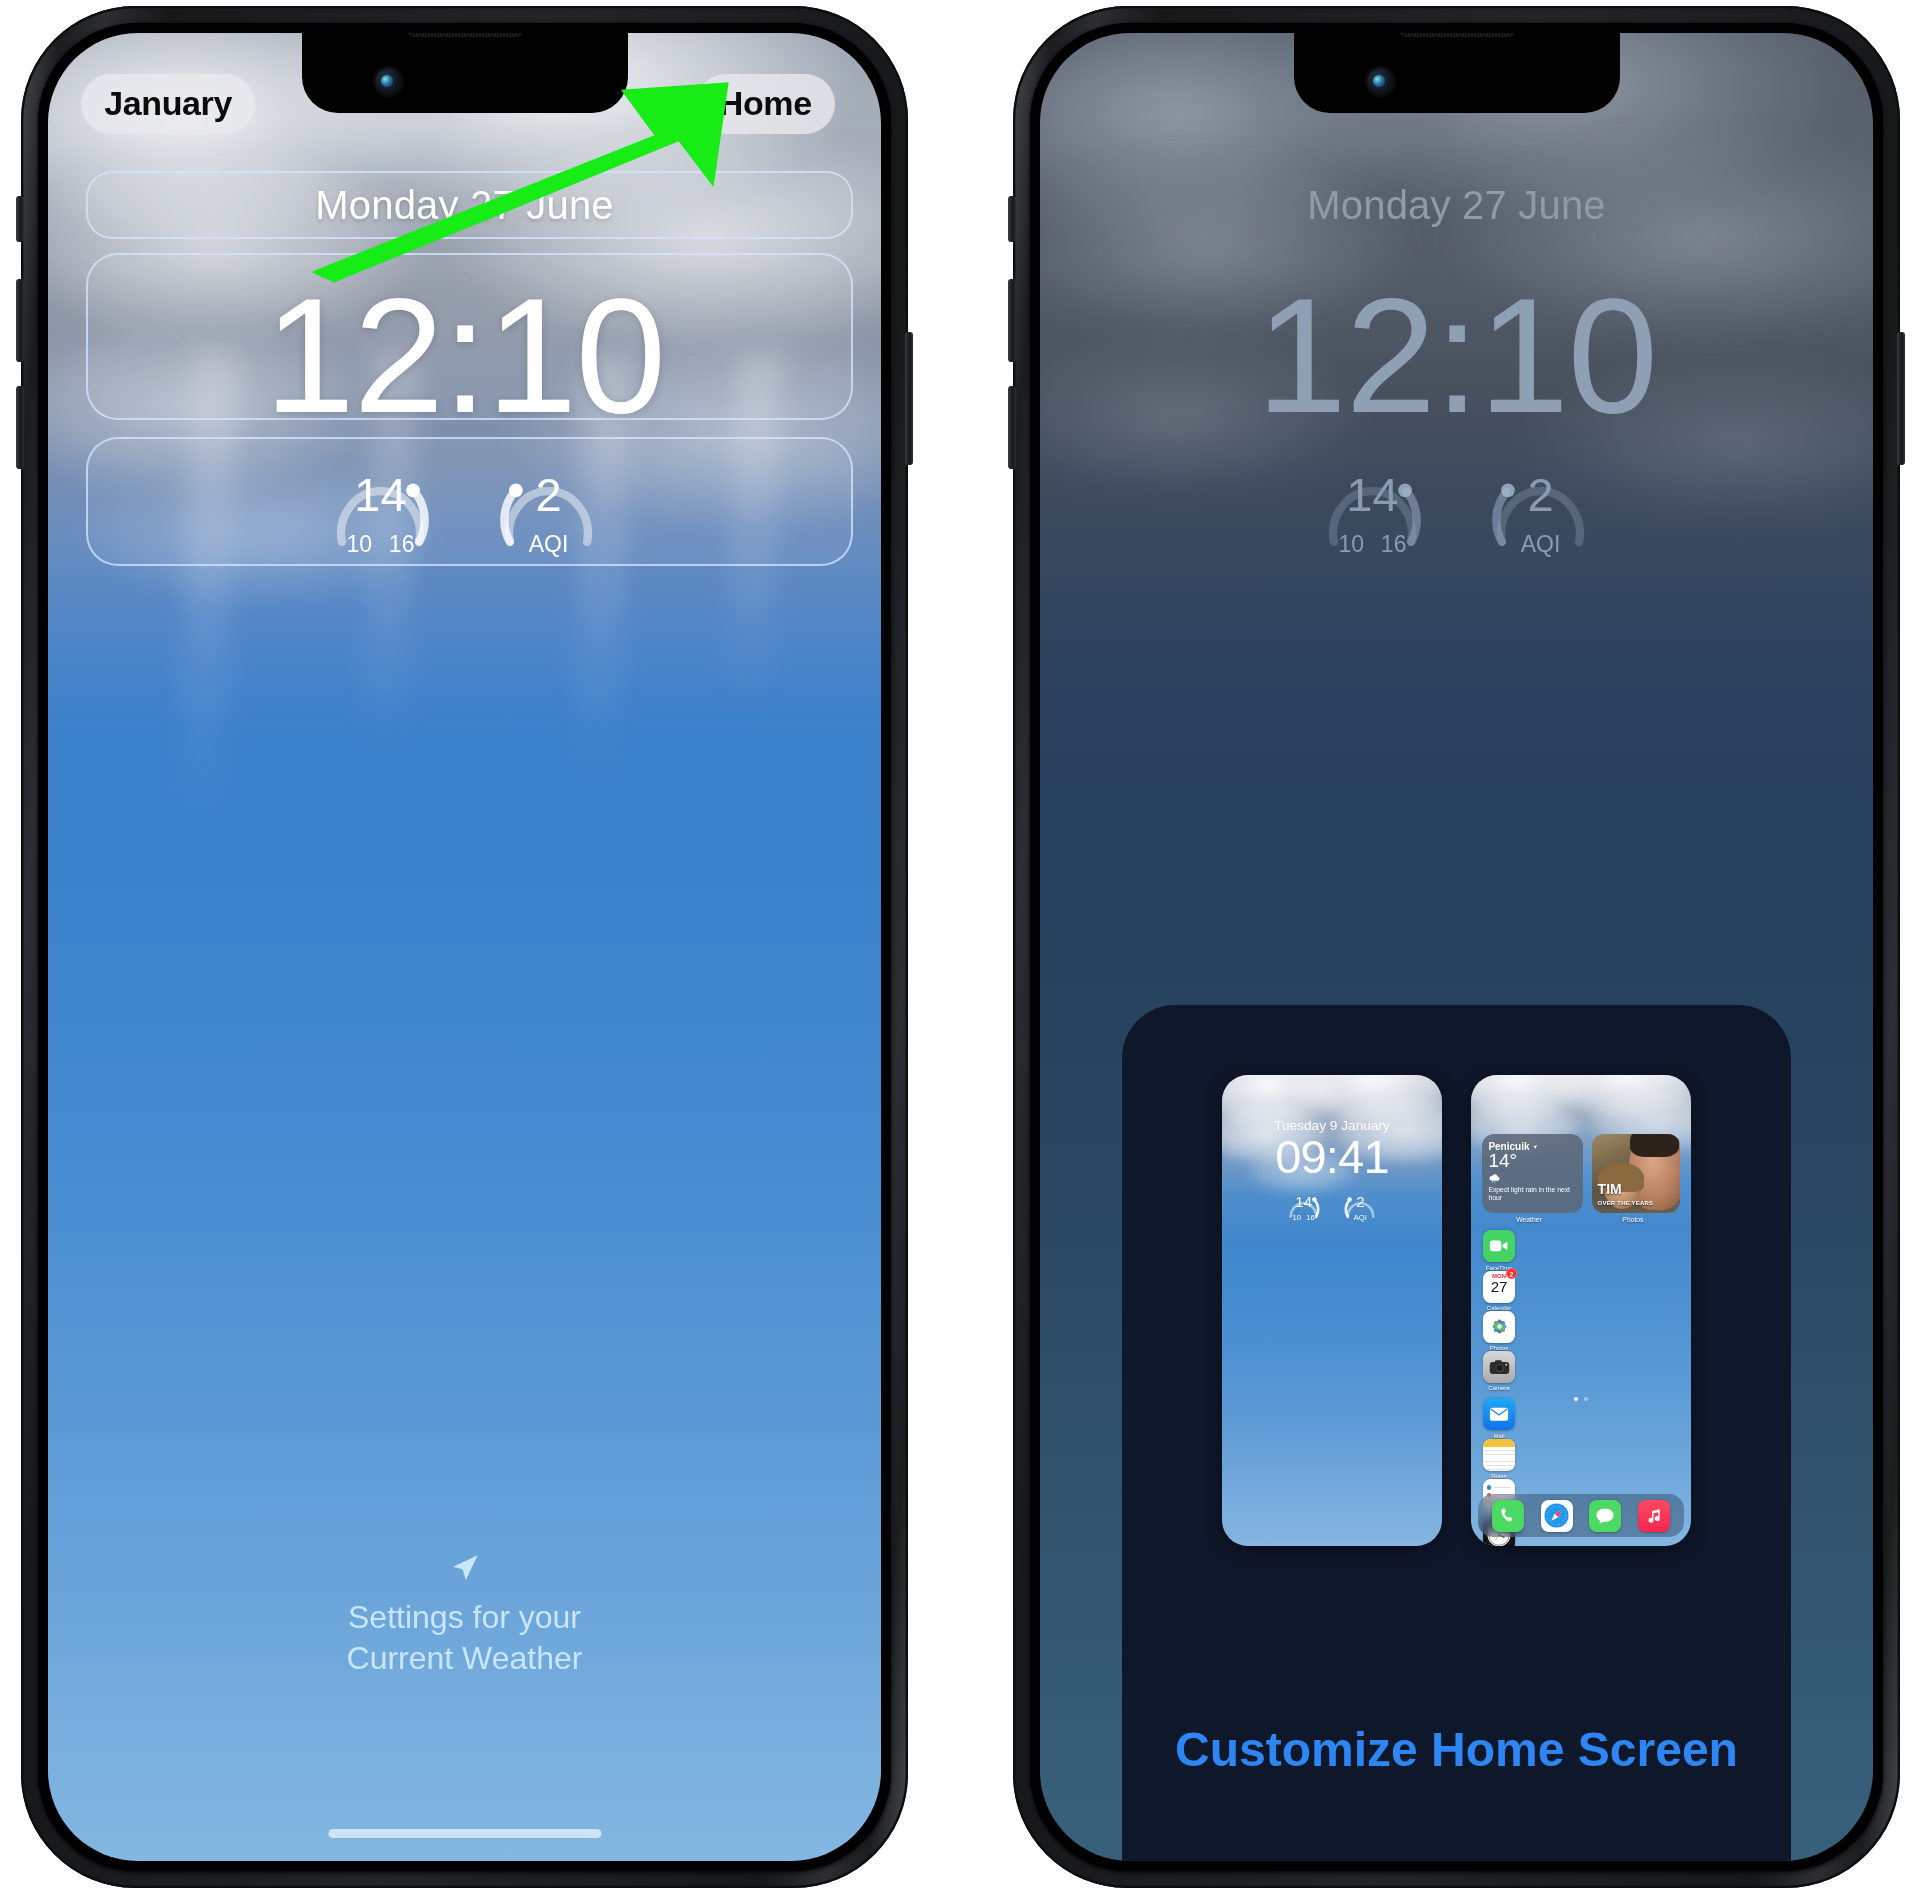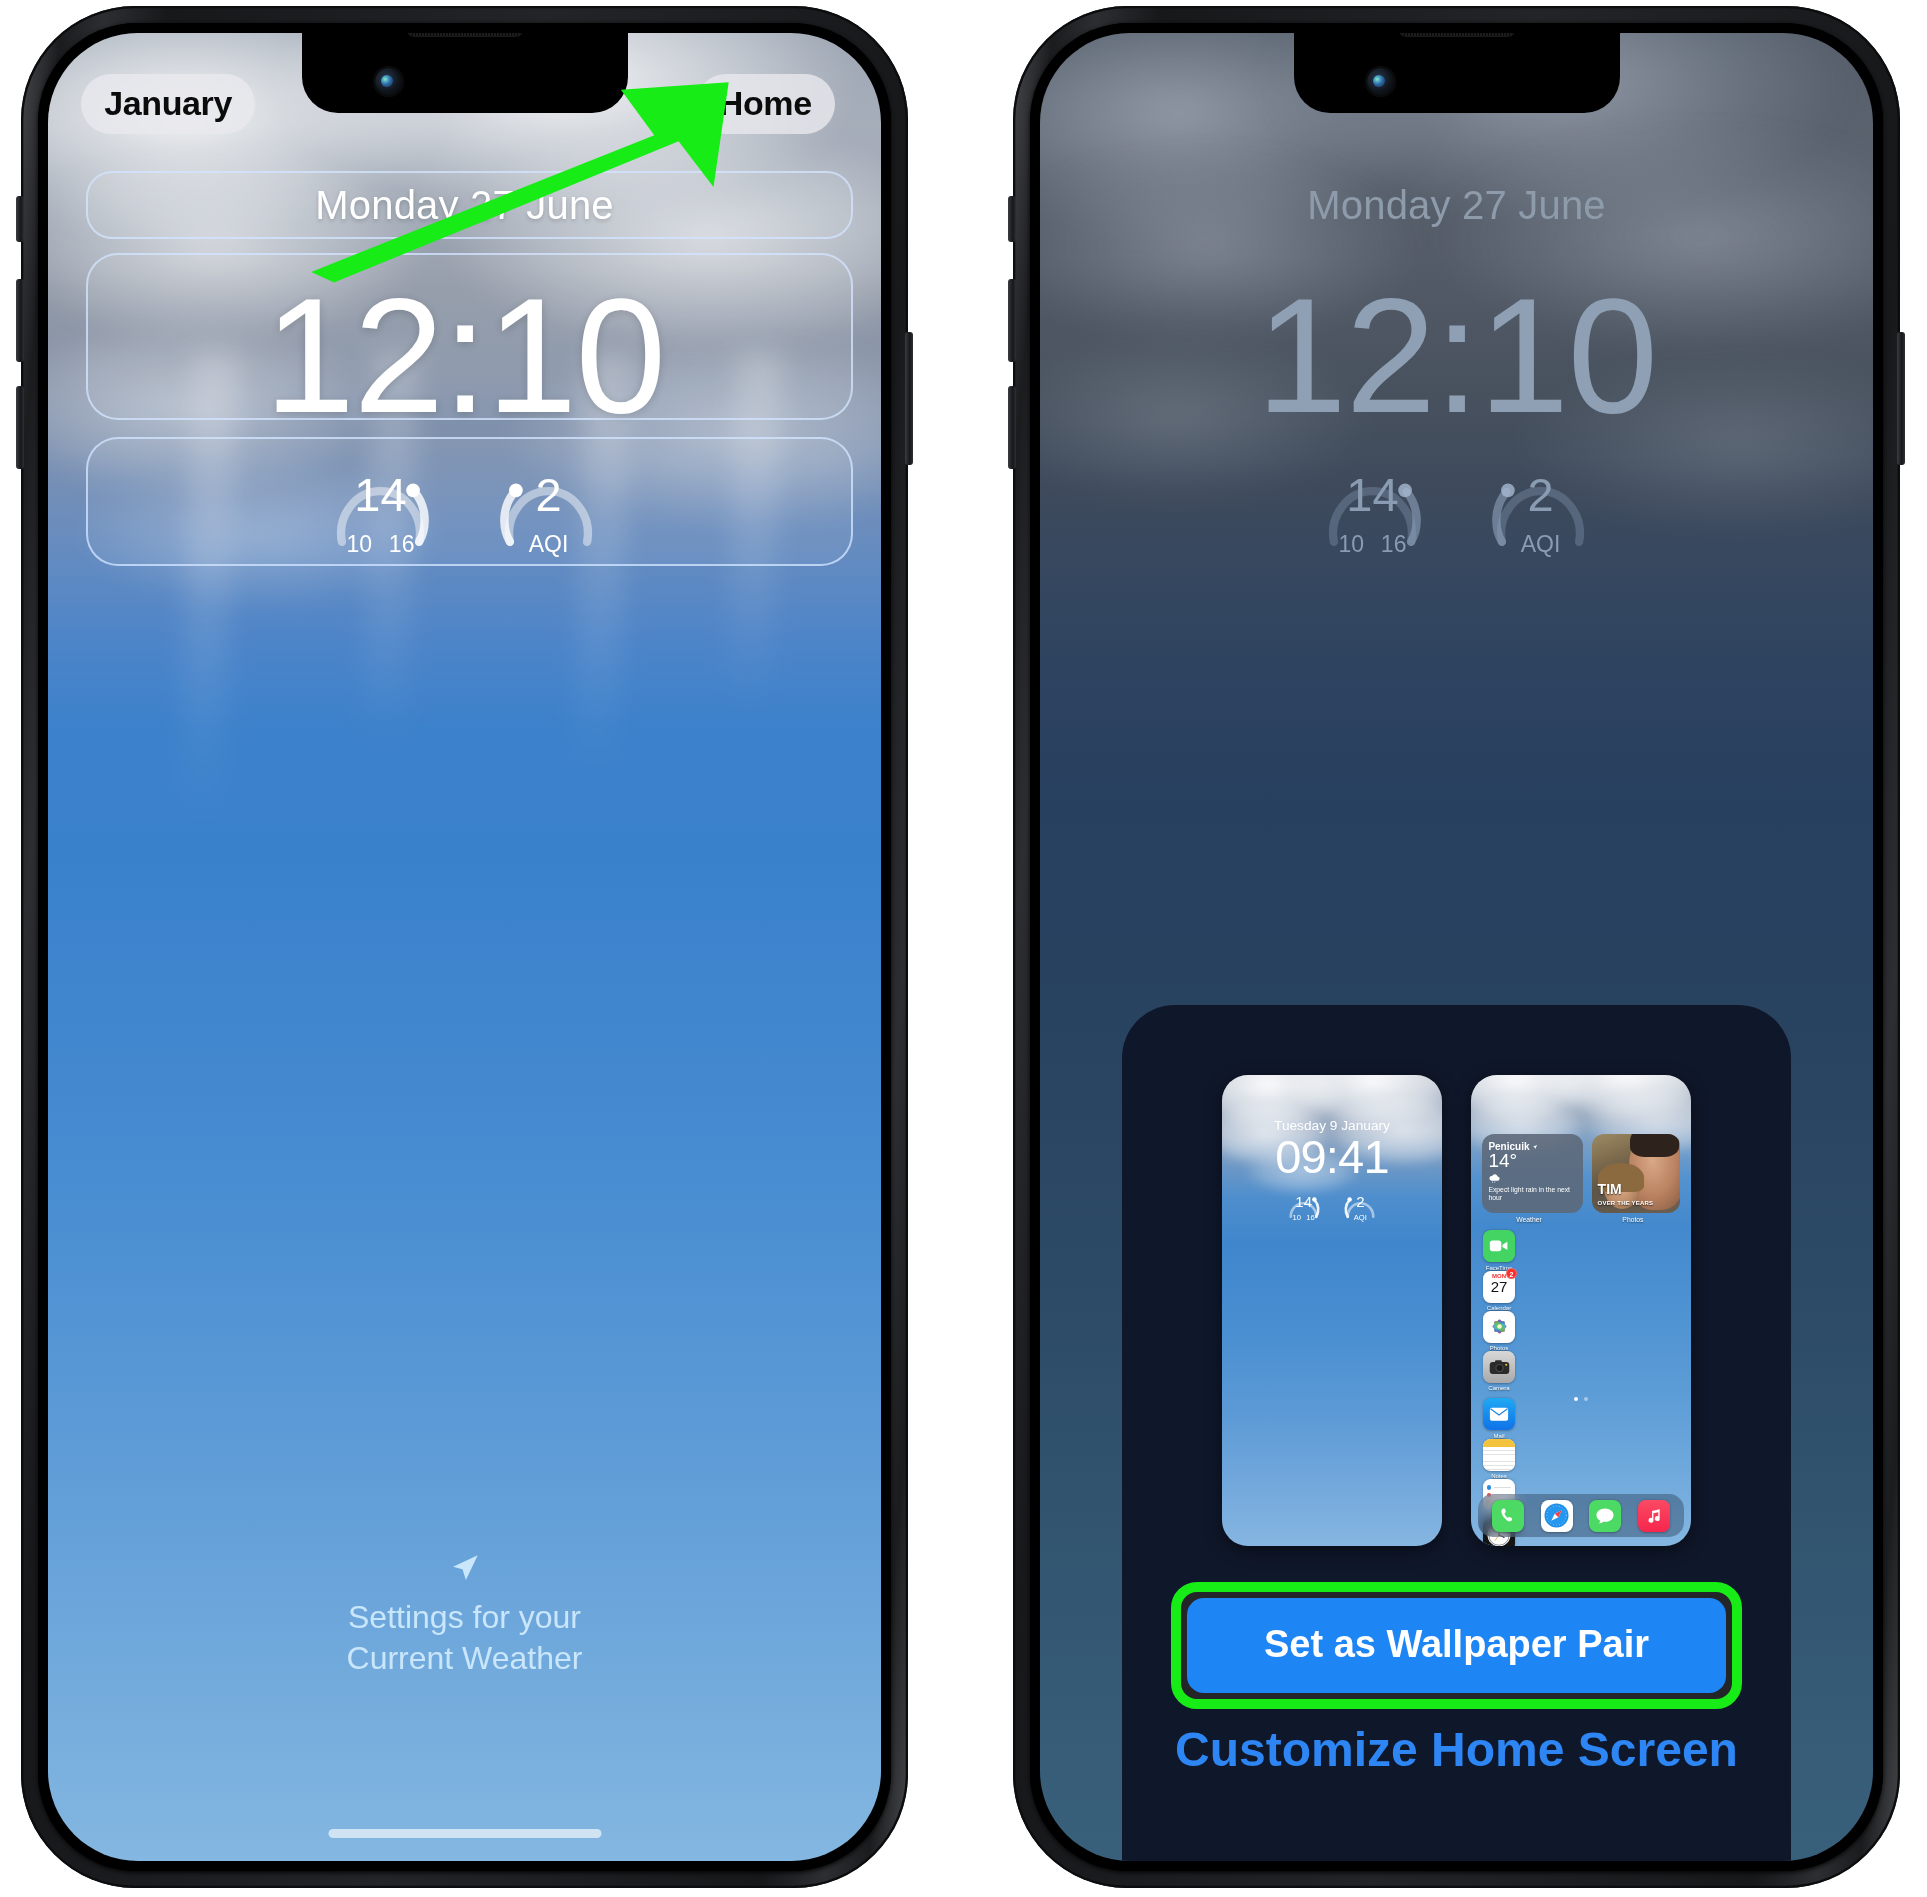--- a/index.html
+++ b/index.html
@@ -740,23 +740,20 @@
                 </div>
                 <div class="hs-ic" style="background:linear-gradient(180deg,#fb4a63,#f6264d)">
                   <svg width="16.7" height="16.7" viewBox="0 0 22 22">
                       <path d="M18 3 L8 5.4 V14.6 A3.2 3.2 0 1 0 9.8 17.3 V8.3 L16.2 6.8 V12.3 A3.2 3.2 0 1 0 18 15 Z" fill="#fff"></path>
                     </svg>
                 </div>
               </div>
             </div>
           </div>
 
-          <div class="hl-wrap">
-            <button class="cta">Set as Wallpaper Pair</button>
-          </div>
 
           <div class="link2">Customize Home Screen</div>
         </div>
 
         <div class="home-ind dark"></div>
       </div>
     </div>
   </div>
 
   <svg id="anno-arrow" width="1928" height="1898" viewBox="0 0 2540 2500">

